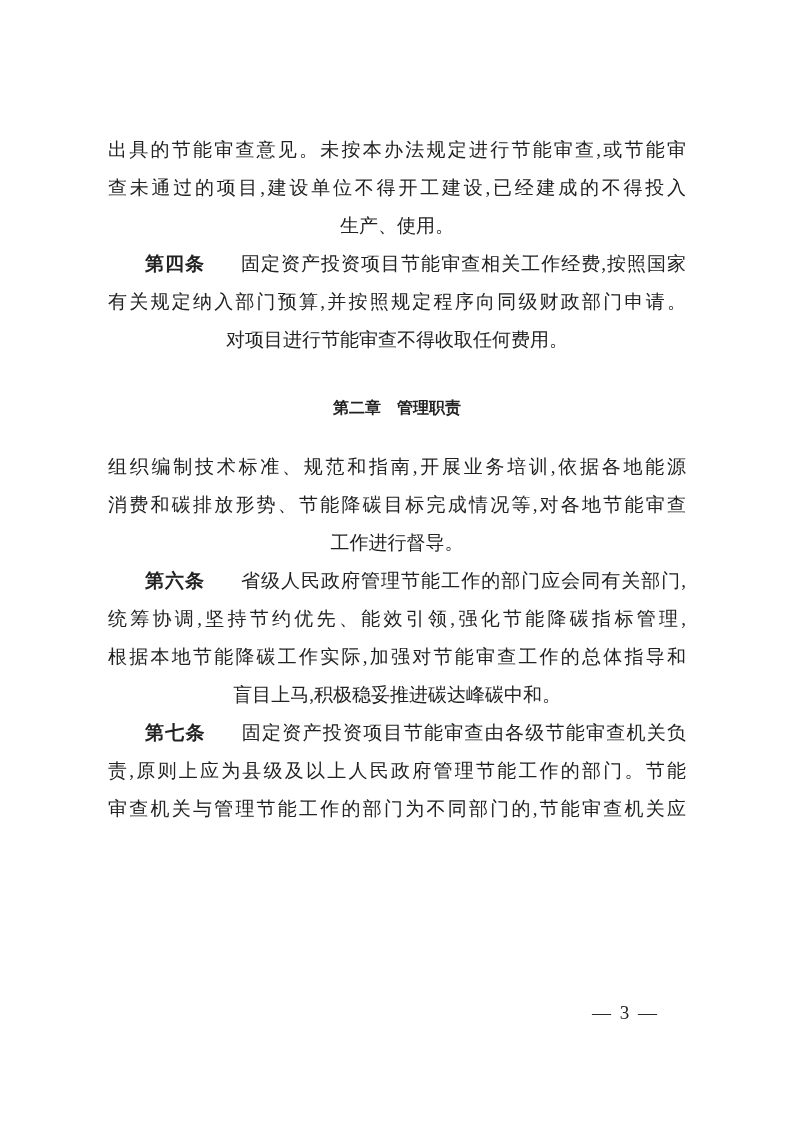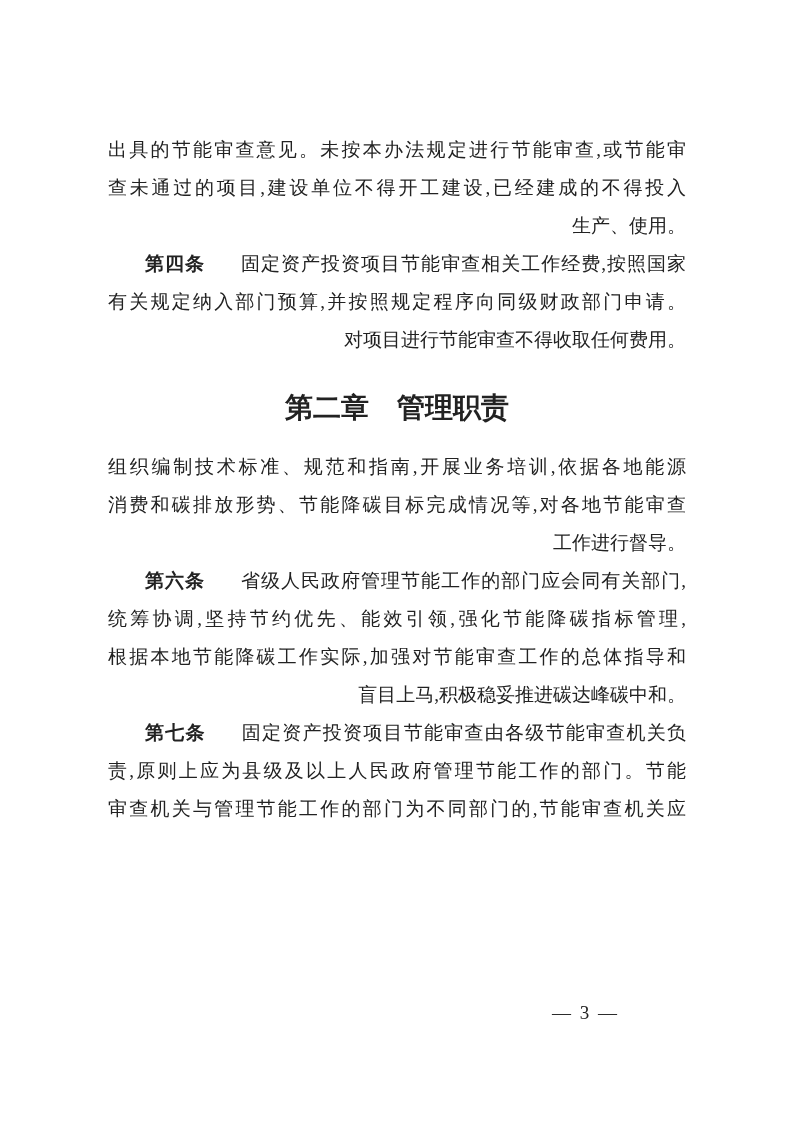--- a/index.html
+++ b/index.html
@@ -10,32 +10,33 @@
     background: #ffffff;
     overflow: hidden;
   }
   .page {
     position: relative;
     width: 740px;
     height: 1123px;
     background: #ffffff;
     font-family: "Liberation Serif", "DejaVu Serif", serif;
     color: #222222;
+    padding-left: 40px;
   }
   .body-text {
     position: absolute;
     left: 108px;
     top: 131px;
     width: 578px;
     font-size: 19px;
     line-height: 38px;
   }
   .ln {
     min-height: 38px;
-    text-align: right;
+    text-align: center;
     white-space: nowrap;
   }
   .j {
     white-space: normal;
     text-align: justify;
     text-align-last: justify;
   }
   .p-first {
     text-indent: 37px;
   }
@@ -43,21 +44,21 @@
     font-weight: 700;
     margin-right: 36px;
     font-family: "Liberation Sans", "DejaVu Sans", sans-serif;
   }
   .chapter {
     margin-top: 30px;
     margin-bottom: 21px;
     text-align: left;
     text-align-last: center;
     font-weight: 700;
-    font-size: 28px;
+    font-size: 16px;
     font-family: "Liberation Sans", "DejaVu Sans", sans-serif;
     white-space: normal;
   }
   .page-number {
     position: absolute;
     top: 1000px;
     right: 121px;
     font-size: 19px;
     line-height: 26px;
     color: #222222;

